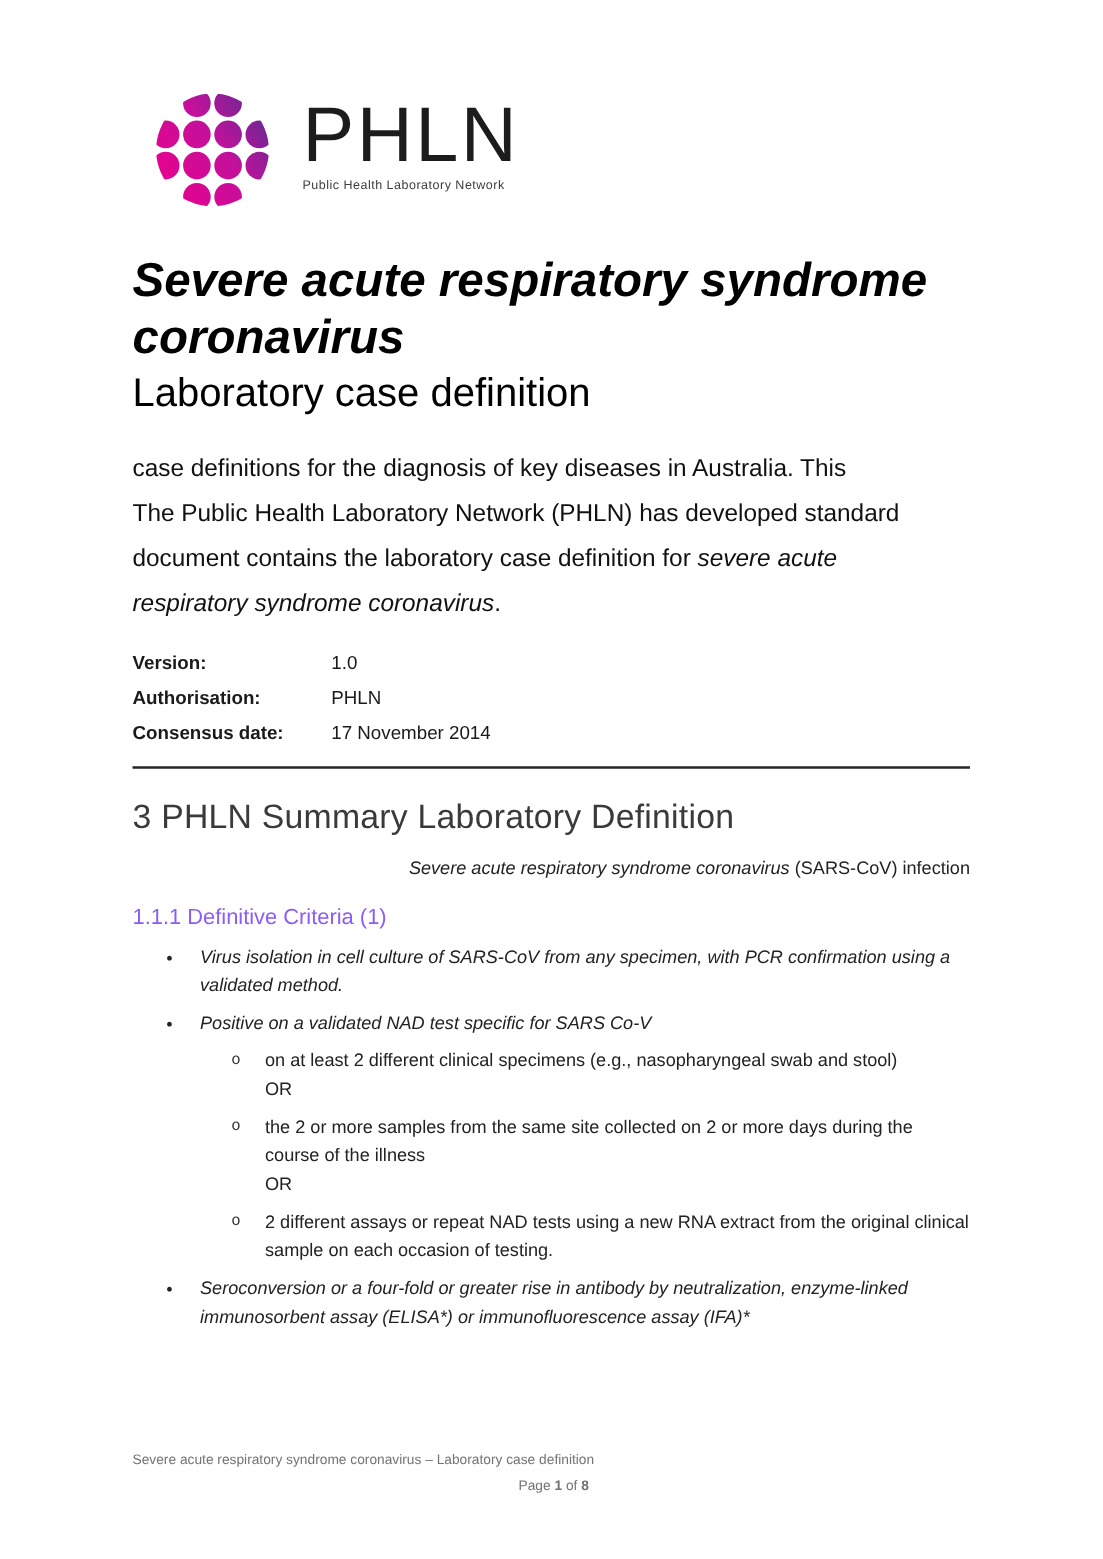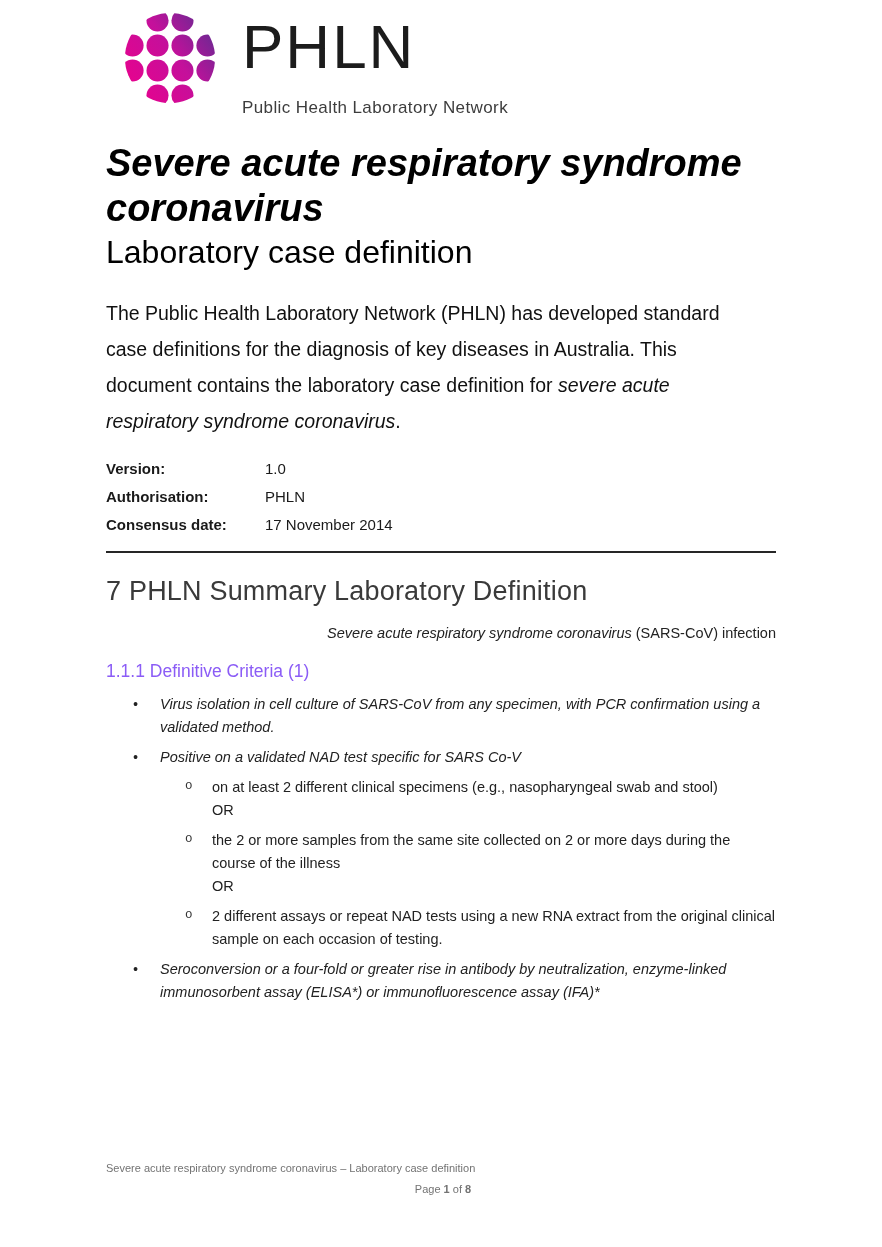--- a/index.html
+++ b/index.html
@@ -7,34 +7,35 @@
   body {
     width: 882px; height: 1247px;
     font-family: "Liberation Sans", sans-serif;
     color: #1a1a1a;
     position: relative;
     overflow: hidden;
   }
   .page {
     position: relative;
     width: 882px; height: 1247px;
+    padding-top: 62px;
     background: #ffffff;
   }
   .content { margin-left: 106px; width: 670px; }
 
   
   .logo-block { display: flex; align-items: flex-start; margin-left: 16px; height: 115px; }
   .logo-mark { width: 96px; height: 104px; margin-top: 6px; }
   .logo-text { margin-left: 24px; margin-top: 18px; }
   .logo-name {
     font-size: 62px; line-height: 58px; font-weight: 400;
     letter-spacing: 2px; color: #1c1c1c;
   }
   .logo-tagline {
-    font-size: 17px; color: #3d3d3d; letter-spacing: 0.4px; margin-top: 22px;
+    font-size: 10px; color: #3d3d3d; letter-spacing: 0.4px; margin-top: 5px;
   }
 
   
   .doc-title {
     margin-top: 26px;
     font-size: 38px; font-weight: bold; font-style: italic;
     line-height: 45px; color: #000;
   }
   .doc-subtitle {
     margin-top: 2px;
@@ -129,22 +130,22 @@
       </div>
     </div>
 
     <div class="doc-title">
       <div>Severe acute respiratory syndrome</div>
       <div>coronavirus</div>
     </div>
     <div class="doc-subtitle">Laboratory case definition</div>
 
     <div class="intro">
+      <div>case definitions for the diagnosis of key diseases in Australia. This</div>
       <div>The Public Health Laboratory Network (PHLN) has developed standard</div>
-      <div>case definitions for the diagnosis of key diseases in Australia. This</div>
       <div><span>document contains the laboratory case definition for </span><span class="it">severe acute</span></div>
       <div><span class="it">respiratory syndrome coronavirus</span><span>.</span></div>
     </div>
 
     <div class="meta">
       <div class="meta-row">
         <span class="meta-label">Version:</span>
         <span class="meta-value">1.0</span>
       </div>
       <div class="meta-row">
@@ -152,21 +153,21 @@
         <span class="meta-value">PHLN</span>
       </div>
       <div class="meta-row">
         <span class="meta-label">Consensus date:</span>
         <span class="meta-value">17 November 2014</span>
       </div>
     </div>
 
     <div class="rule"></div>
 
-    <div class="h1">7 PHLN Summary Laboratory Definition</div>
+    <div class="h1">3 PHLN Summary Laboratory Definition</div>
     <div class="condition-line">
       <span class="it">Severe acute respiratory syndrome coronavirus</span><span> (SARS-CoV) infection</span>
     </div>
     <div class="h3">1.1.1 Definitive Criteria (1)</div>
 
     <div class="bullets">
 
       <div class="b-item italic-text">
         <span class="marker">•</span>
         <span>Virus isolation in cell culture of SARS-CoV from any specimen, with PCR confirmation using a validated method.</span>

